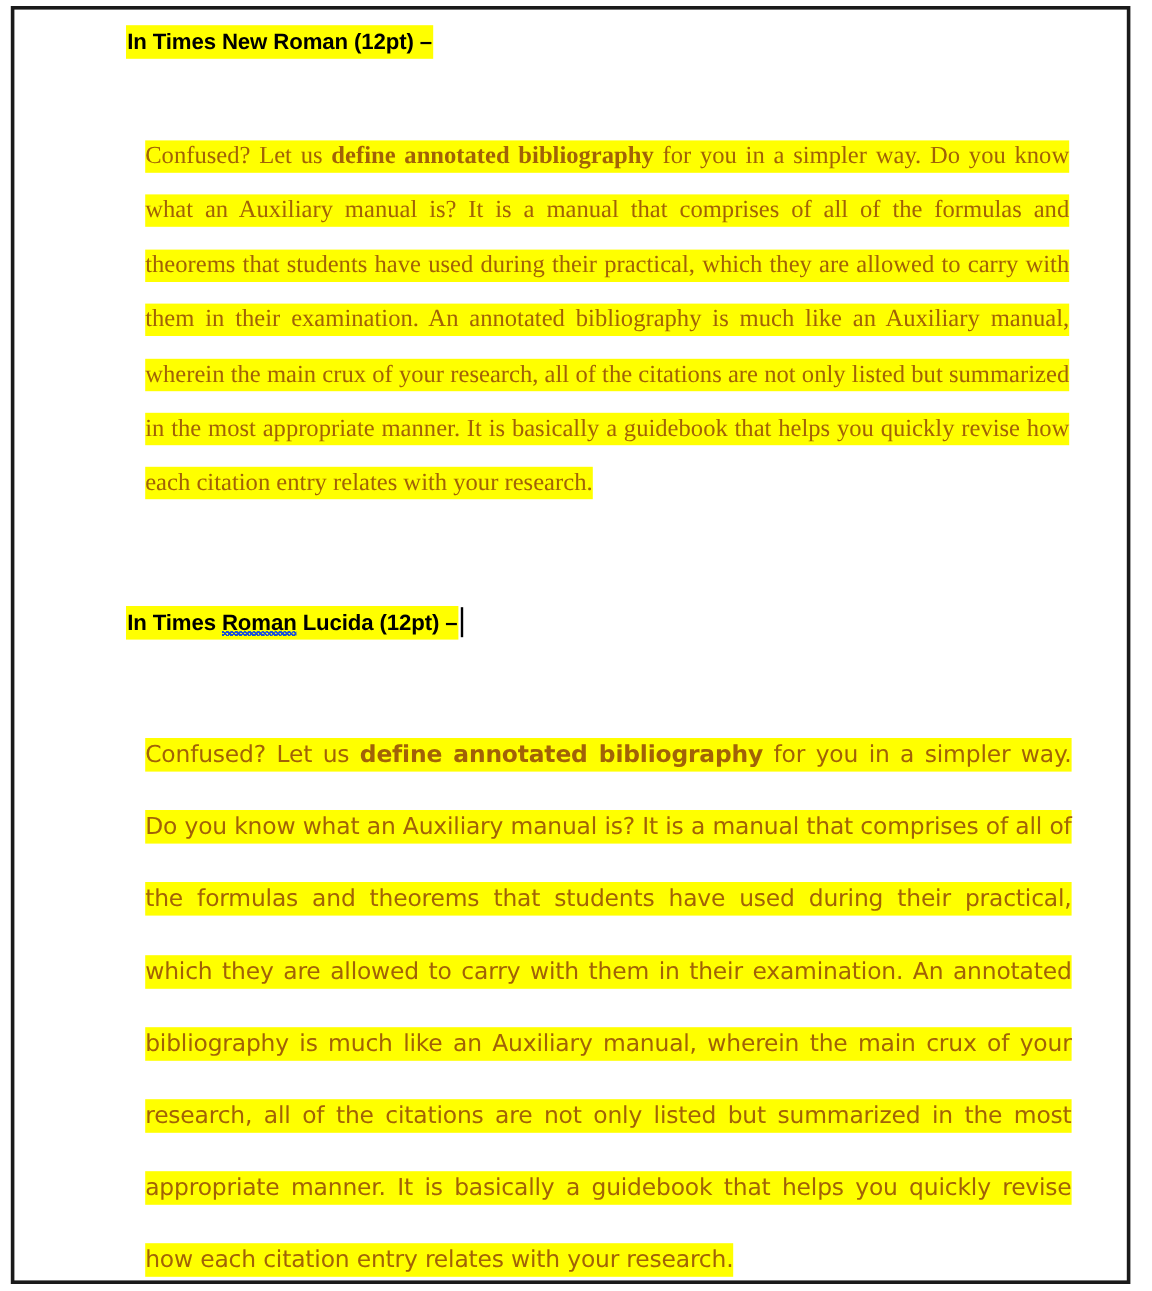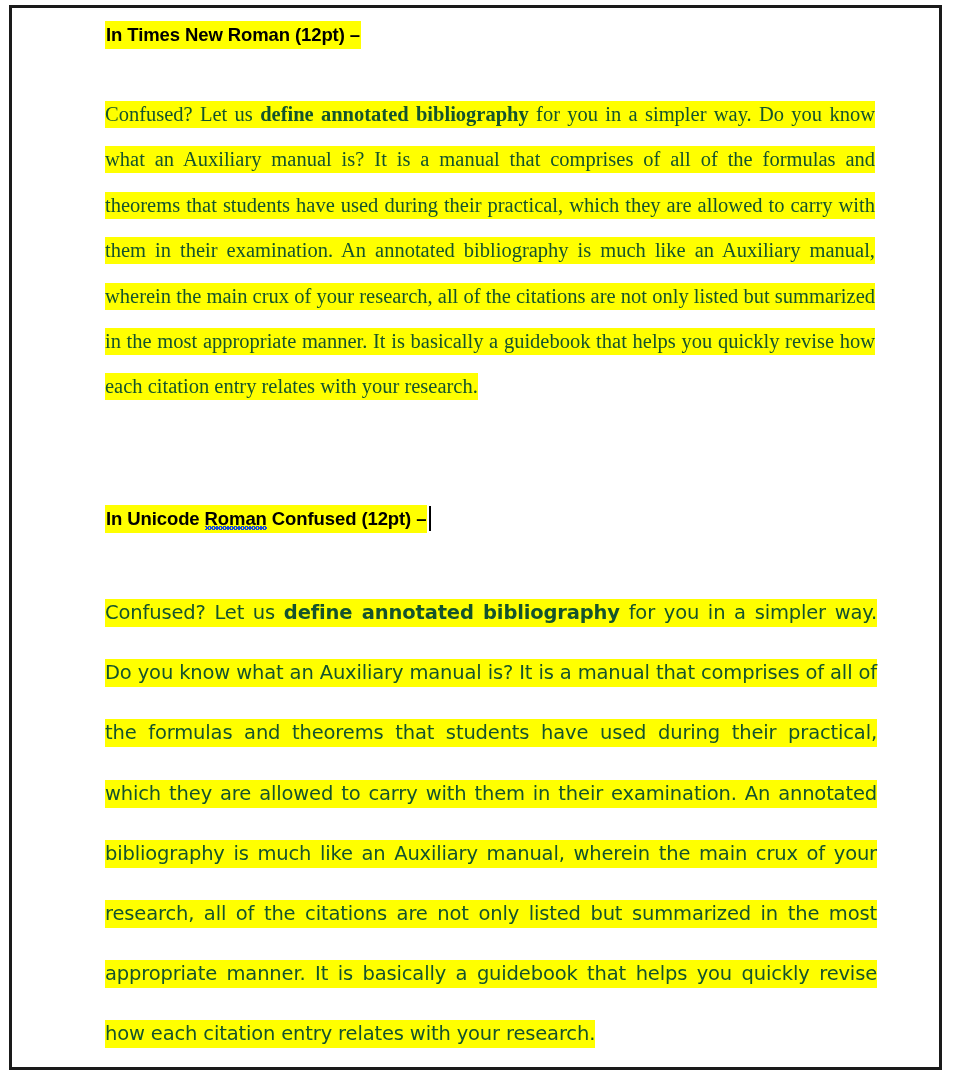--- a/index.html
+++ b/index.html
@@ -74,24 +74,24 @@
     display: inline-block;
     width: 2px;
     height: 25px;
     background: #000000;
     vertical-align: -6px;
     margin-left: 2px;
   }
 
   
   .para {
-    color: #14532d;
+    color: #a16207;
     text-align: justify;
     text-justify: inter-word;
-    margin: 0;
+    margin: 16px;
   }
   .para .hl {
     background: #ffff00;
     box-decoration-break: clone;
     -webkit-box-decoration-break: clone;
     padding: 2px 0 3px 0;
   }
   .para b {
     font-weight: bold;
   }
@@ -129,21 +129,21 @@
       <span class="hl">In Times New Roman (12pt) –</span>
     </div>
 
     <p id="para-serif" class="para">
       <span class="hl">
         <span>Confused? Let us </span><b>define annotated bibliography</b><span> for you in a simpler way. Do you know what an Auxiliary manual is? It is a manual that comprises of all of the formulas and theorems that students have used during their practical, which they are allowed to carry with them in their examination. An annotated bibliography is much like an Auxiliary manual, wherein the main crux of your research, all of the citations are not only listed but summarized in the most appropriate manner. It is basically a guidebook that helps you quickly revise how each citation entry relates with your research.</span>
       </span>
     </p>
 
     <div id="heading-2" class="doc-heading">
-      <span class="hl"><span>In Unicode </span><span class="sp-blue">Roman</span><span> Confused (12pt) </span><span>–</span></span><span class="caret"></span>
+      <span class="hl"><span>In Times </span><span class="sp-blue">Roman</span><span> Lucida (12pt) </span><span>–</span></span><span class="caret"></span>
     </div>
 
     <p id="para-sans" class="para">
       <span class="hl">
         <span>Confused? Let us </span><b>define annotated bibliography</b><span> for you in a simpler way. Do you know what an Auxiliary manual is? It is a manual that comprises of all of the formulas and theorems that students have used during their practical, which they are allowed to carry with them in their examination. An annotated bibliography is much like an Auxiliary manual, wherein the main crux of your research, all of the citations are not only listed but summarized in the most appropriate manner. It is basically a guidebook that helps you quickly revise how each citation entry relates with your research.</span>
       </span>
     </p>
 
   </div>
 </div>

